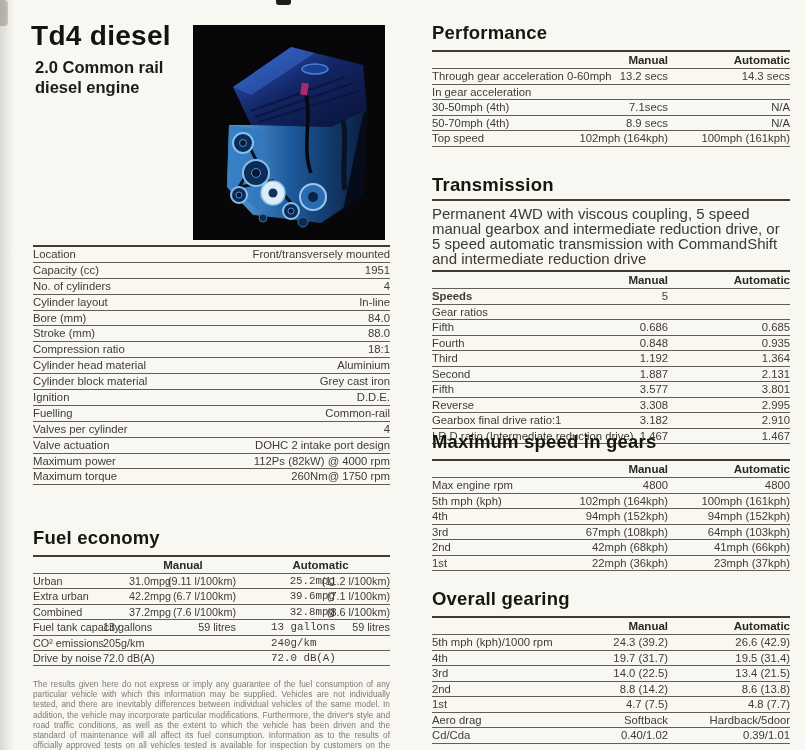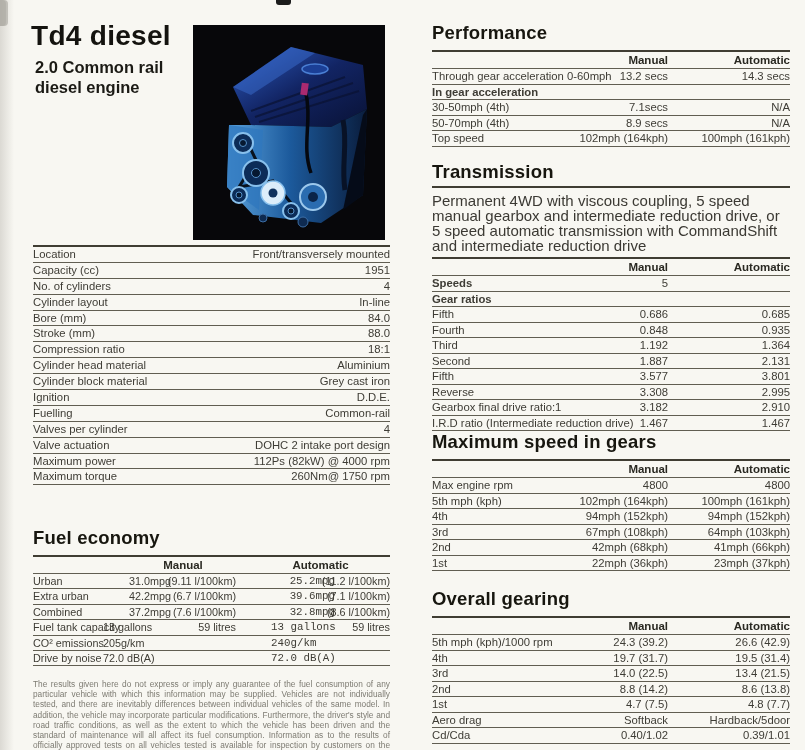--- a/index.html
+++ b/index.html
@@ -26,35 +26,35 @@
 
   
   .photo-box { left:193px; top:25px; width:192px; height:215px; background:#07070a; }
 
   
   .sec { position:absolute; }
   .sec h3 { font-size:18.5px; font-weight:700; color:#17160f; letter-spacing:.2px; margin-bottom:6px; }
   #sec-engine       { left:33px;  top:245px; width:357px; }
   #sec-fuel         { left:33px;  top:527px; width:357px; }
   #sec-performance  { left:432px; top:22px;  width:358px; }
-  #sec-transmission { left:432px; top:161px; width:358px; }
+  #sec-transmission { left:432px; top:174px; width:358px; }
   #sec-transmission h3 { margin-bottom:3px; }
   #sec-max          { left:432px; top:431px; width:358px; }
   #sec-gearing      { left:432px; top:588px; width:358px; }
 
   .rule { height:2px; background:#403d33; }
   .intro { font-size:15px; line-height:15px; margin:5px 0 4px; color:#3b3933; }
 
   
   .tbl { border-top:2px solid #403d33; }
   .trow { position:relative; border-bottom:1px solid #615e52; white-space:nowrap; }
   .lab { display:inline-block; }
   .v { position:absolute; top:0; }
   .bold { font-weight:700; }
-  .subhead .lab { font-weight:700; }
+  .subhead .lab { font-weight:400; }
 
   .rsec .trow { height:15.5px; font-size:11.3px; line-height:15px; }
   .rsec .thead { height:17px; line-height:16px; font-size:11.5px; font-weight:700; color:#2a2922; }
   .rsec .c1 { right:122px; }
   .rsec .c2 { right:0; }
 
   #sec-engine .trow { height:15.9px; font-size:11.3px; line-height:15.5px; }
   .vr { right:0; }
 
   #sec-fuel .trow { height:15.4px; font-size:10.8px; line-height:15px; }

